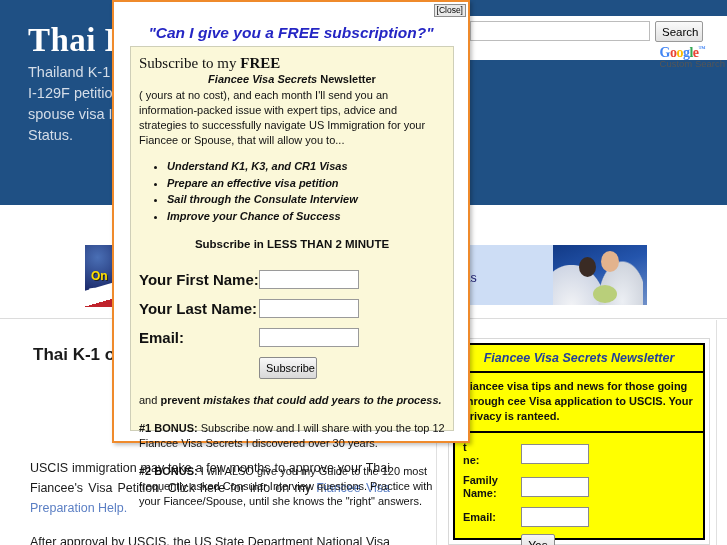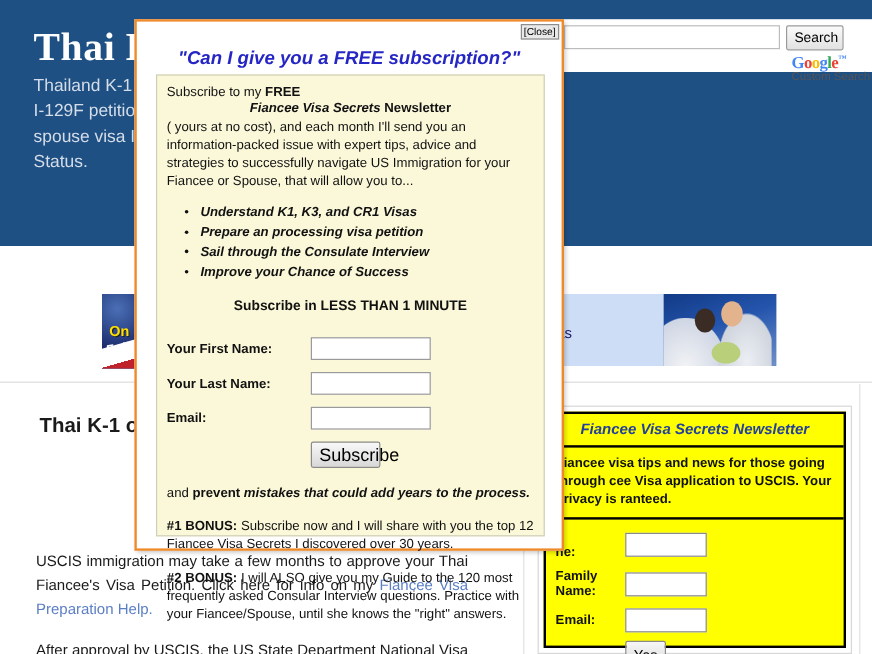--- a/index.html
+++ b/index.html
@@ -142,61 +142,61 @@
   .nl-input { width: 68px; height: 20px; border: 1px solid #8a8a8a; background: #fff; }
   .nl-submit {
     margin-left: 58px; width: 34px; height: 24px;
     background: linear-gradient(#f6f6f6,#d9d9d9); border: 1px solid #8a8a8a;
     border-radius: 2px; font-size: 12px; cursor: pointer;
     font-family: "Liberation Sans", sans-serif;
   }
 
   
   .modal {
-    position: absolute; left: 112px; top: 16px; width: 358px; height: 443px;
+    position: absolute; left: 112px; top: 0px; width: 358px; height: 443px;
     background: #ffffff; border: 2px solid #ef8a2b;
     box-shadow: 2px 2px 4px rgba(0,0,0,0.25);
   }
   .close-btn {
     position: absolute; right: 2px; top: 2px;
     font-size: 8.5px; color: #000; background: #e9e9e9;
     border: 1px solid #8d8d8d; padding: 0px 2px; cursor: pointer;
     font-family: "Liberation Sans", sans-serif; line-height: 11px;
   }
   .modal-h1 {
     text-align: center; margin-top: 22px;
     font-size: 15.5px; font-weight: bold; font-style: italic; color: #2526c4;
   }
   .modal-card {
     position: absolute; left: 16px; top: 44px; width: 324px; height: 385px;
     background: #fbf8d9; border: 1px solid #cfcfb8;
     padding: 6px 8px;
   }
-  .mc-t1 { font-size: 11px; color: #111; margin: 2px 0 0 0; }
+  .mc-t1 { font-size: 15px; color: #111; margin: 2px 0 0 0; font-family: Liberation Serif, serif; }
   .mc-t1 b { font-weight: bold; }
   .mc-t2 { font-size: 11px; font-weight: bold; color: #111; text-align: center; margin: 1px 0 3px 0; }
   .mc-t2 i { font-style: italic; }
   .mc-p { font-size: 11px; color: #111; line-height: 15px; margin: 0; }
   .mc-ul { margin: 10px 0 0 0; padding-left: 28px; }
   .mc-ul li {
     font-size: 11px; font-weight: bold; font-style: italic; color: #111;
     line-height: 16.5px;
   }
   .mc-sub {
     text-align: center; font-size: 11.5px; font-weight: bold; color: #111;
     margin-top: 14px;
   }
   .mc-form { margin-top: 20px; }
   .mc-row { display: flex; align-items: center; margin-bottom: 10px; }
-  .mc-label { width: 120px; font-size: 11px; font-weight: bold; color: #111; }
+  .mc-label { width: 120px; font-size: 15px; font-weight: bold; color: #111; }
   .mc-input { width: 100px; height: 19px; border: 1px solid #9a9a9a; background: #fff; }
   .mc-btn {
     margin-left: 120px; width: 58px; height: 22px;
     background: linear-gradient(#f8f8f8,#d8d8d8); border: 1px solid #8a8a8a;
-    border-radius: 2px; font-size: 15px; cursor: pointer;
+    border-radius: 2px; font-size: 11px; cursor: pointer;
     font-family: "Liberation Sans", sans-serif;
   }
   .mc-after { font-size: 11px; color: #111; line-height: 15px; margin-top: 14px; }
   .mc-after b { font-weight: bold; }
   .mc-after i { font-style: italic; font-weight: bold; }
   .mc-bonus { font-size: 11px; color: #111; line-height: 15px; margin-top: 13px; }
   .mc-bonus b { font-weight: bold; text-align: center; }
 </style>
 </head>
 <body>
@@ -295,26 +295,26 @@
     <div class="close-btn">[Close]</div>
     <div class="modal-h1">"Can I give you a FREE subscription?"</div>
 
     <div class="modal-card">
       <div class="mc-t1"><span>Subscribe to my </span><b>FREE</b></div>
       <div class="mc-t2"><i>Fiancee Visa Secrets</i><span> Newsletter</span></div>
       <p class="mc-p">( yours at no cost), and each month I'll send you an information-packed issue with expert tips, advice and strategies to successfully navigate US Immigration for your Fiancee or Spouse, that will allow you to...</p>
 
       <ul class="mc-ul">
         <li>Understand K1, K3, and CR1 Visas</li>
-        <li>Prepare an processing visa petition</li>
+        <li>Prepare an effective visa petition</li>
         <li>Sail through the Consulate Interview</li>
         <li>Improve your Chance of Success</li>
       </ul>
 
-      <div class="mc-sub">Subscribe in LESS THAN 1 MINUTE</div>
+      <div class="mc-sub">Subscribe in LESS THAN 2 MINUTE</div>
 
       <div class="mc-form">
         <div class="mc-row">
           <div class="mc-label">Your First Name:</div>
           <input class="mc-input" type="text" value="" style="">
         </div>
         <div class="mc-row">
           <div class="mc-label">Your Last Name:</div>
           <input class="mc-input" type="text" value="" style="">
         </div>

